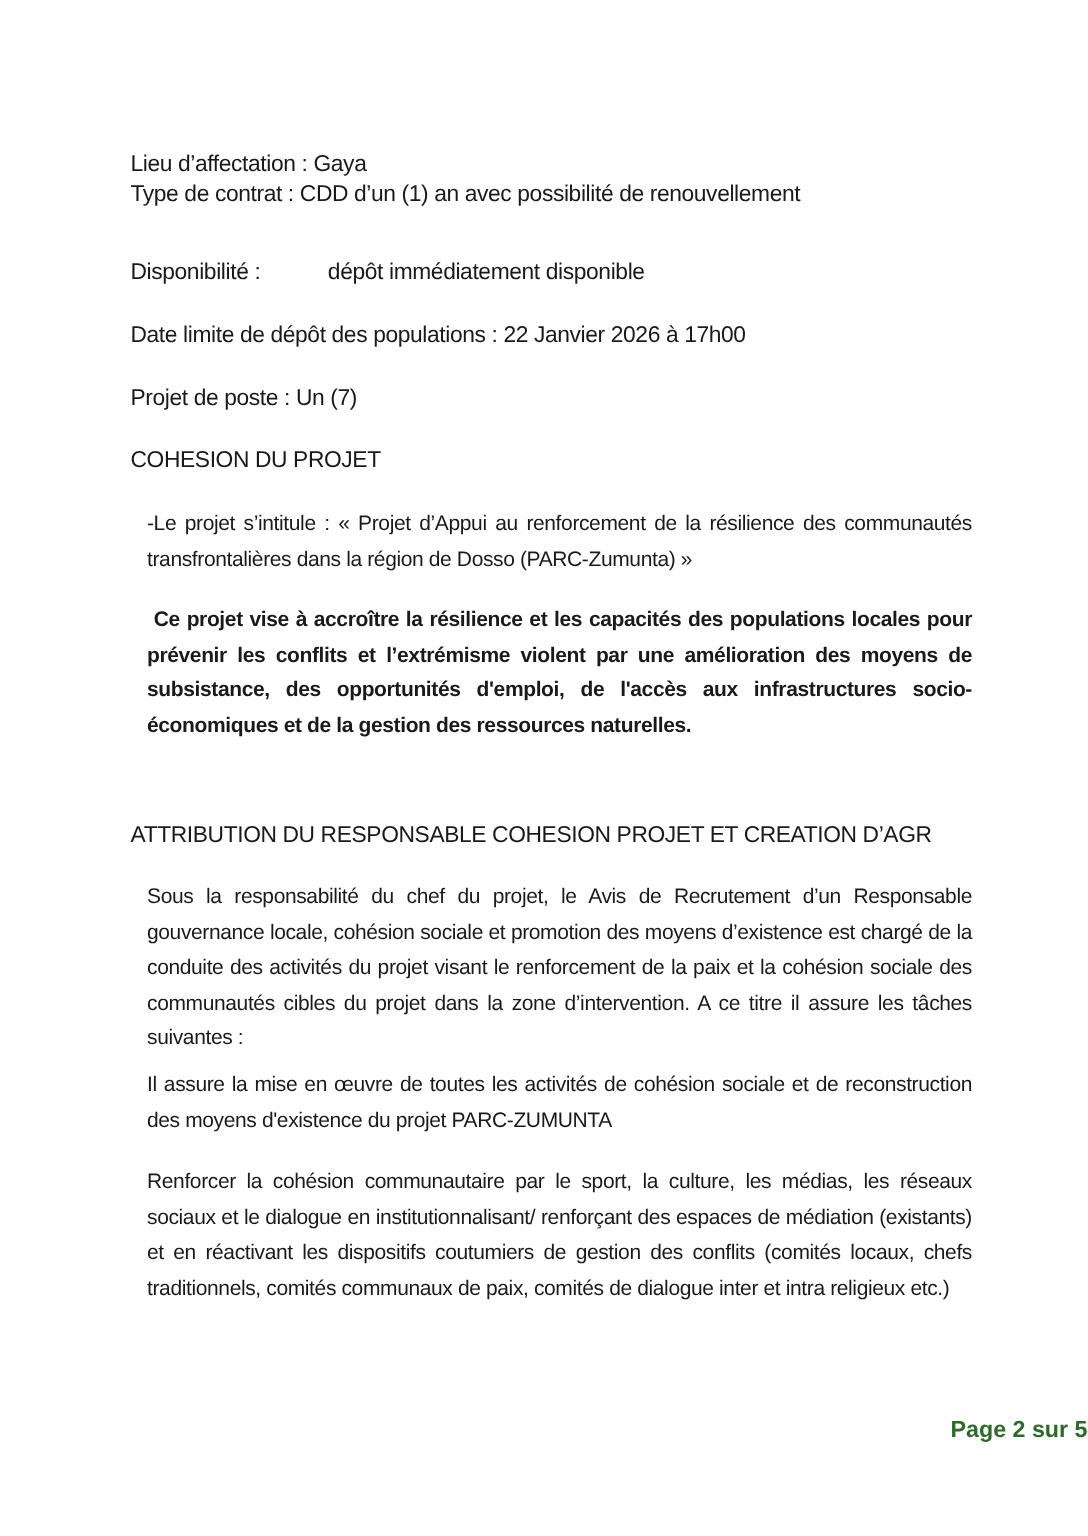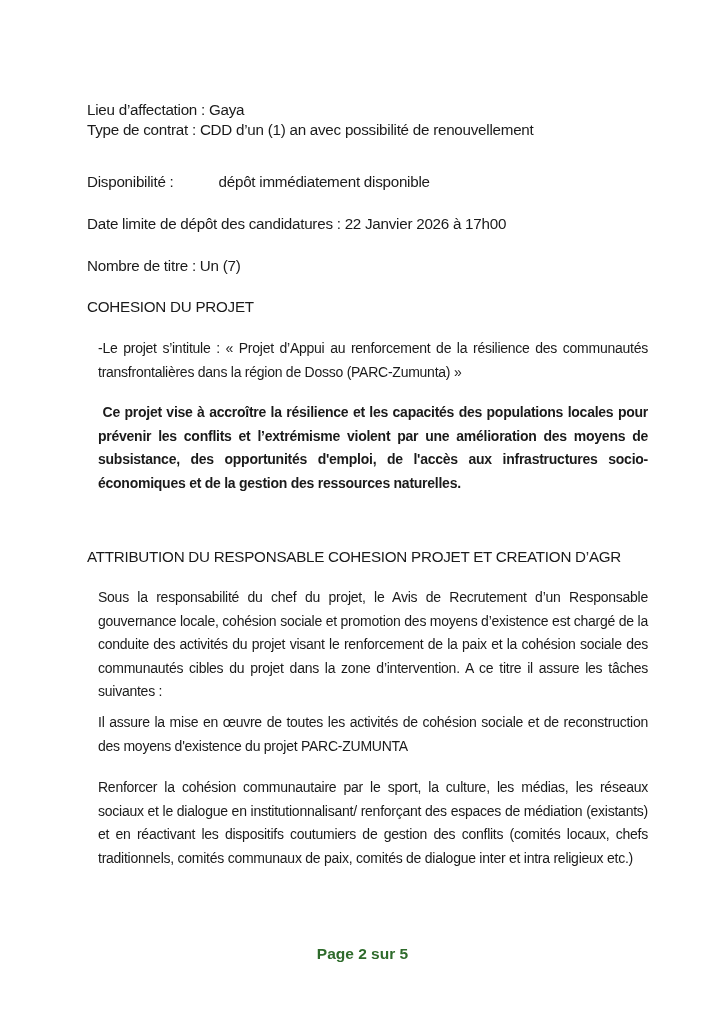--- a/index.html
+++ b/index.html
@@ -40,21 +40,21 @@
     }
     .tab-gap {
       display: inline-block;
       width: 45px;
     }
     .footer {
       position: absolute;
       left: 0;
       width: 725px;
       top: 945px;
-      text-align: center;
+      text-align: right;
       font-size: 15.5px;
       font-weight: bold;
       color: #2e6b2b;
     }
   </style>
 </head>
 <body>
 
 <div class="page">
 
@@ -66,26 +66,26 @@
   <div class="line" style="top:120px">
     <span>Type de contrat :</span>
     <span>CDD d’un (1) an avec possibilité de renouvellement</span>
   </div>
 
   <div class="line" style="top:172px">
     <span>Disponibilité :</span><span class="tab-gap"></span><span>dépôt immédiatement disponible</span>
   </div>
 
   <div class="line" style="top:214px">
-    <span>Date limite de dépôt des candidatures :</span>
+    <span>Date limite de dépôt des populations :</span>
     <span>22 Janvier 2026 à 17h00</span>
   </div>
 
   <div class="line" style="top:256px">
-    <span>Nombre de titre :</span>
+    <span>Projet de poste :</span>
     <span>Un (7)</span>
   </div>
 
   <div class="line" style="top:297px">COHESION DU PROJET</div>
 
   <div class="para" style="top:337px">-Le projet s’intitule : « Projet d’Appui au renforcement de la résilience des communautés transfrontalières dans la région de Dosso (PARC-Zumunta) »</div>
 
   <div class="para" style="top:401px; white-space: pre-wrap; font-weight: bold;"> Ce projet vise à accroître la résilience et les capacités des populations locales pour prévenir les conflits et l’extrémisme violent par une amélioration des moyens de subsistance, des opportunités d'emploi, de l'accès aux infrastructures socio-économiques et de la gestion des ressources naturelles.</div>
 
   <div class="line" style="top:547px">ATTRIBUTION DU RESPONSABLE COHESION PROJET ET CREATION D’AGR</div>

